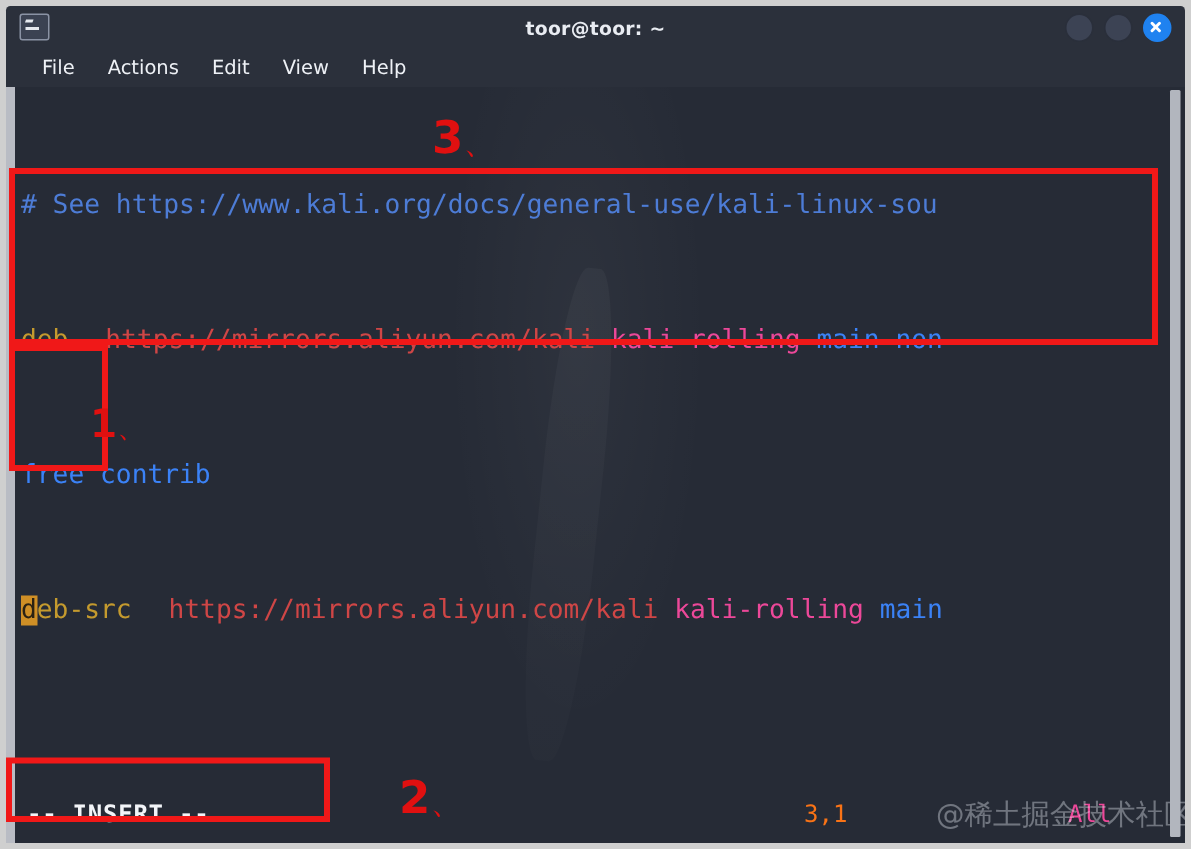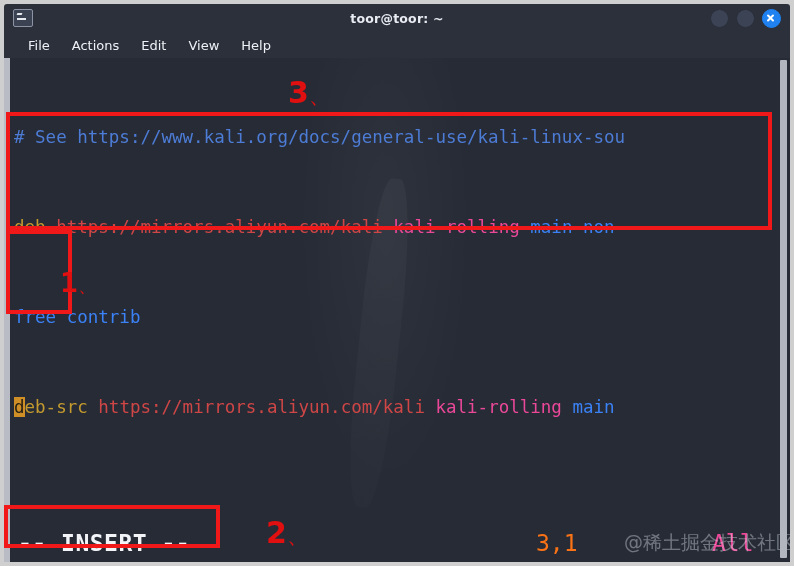--- a/index.html
+++ b/index.html
@@ -173,37 +173,37 @@
     right: 18px;
     font-family: "DejaVu Sans Mono", monospace;
     font-size: 17.5px;
     line-height: 30px;
     white-space: pre;
     letter-spacing: 0px;
   }
   .ln { height: 30px; }
   .cmt  { color: #4d7cd6; }
   .kw   { color: #c49a2e; }
-  .url  { color: #cf4646; }
+  .url  { color: #cf4646; margin-left: 14px; }
   .dist { color: #ec4899; }
   .comp { color: #3b82f6; }
   .cursorblk {
     background: #cf8f26;
     color: #2b2213;
   }
 
   
   .statusline {
     position: absolute;
     left: 6px;
     bottom: 4px;
     width: 760px;
     height: 30px;
     font-family: "DejaVu Sans Mono", monospace;
-    font-size: 23px;
+    font-size: 16px;
     line-height: 30px;
     color: #f2f4f8;
     text-align: center;
   }
   .st-insert {
     position: absolute;
     left: 8px; top: 0;
     font-weight: bold;
     letter-spacing: 0.5px;
   }

